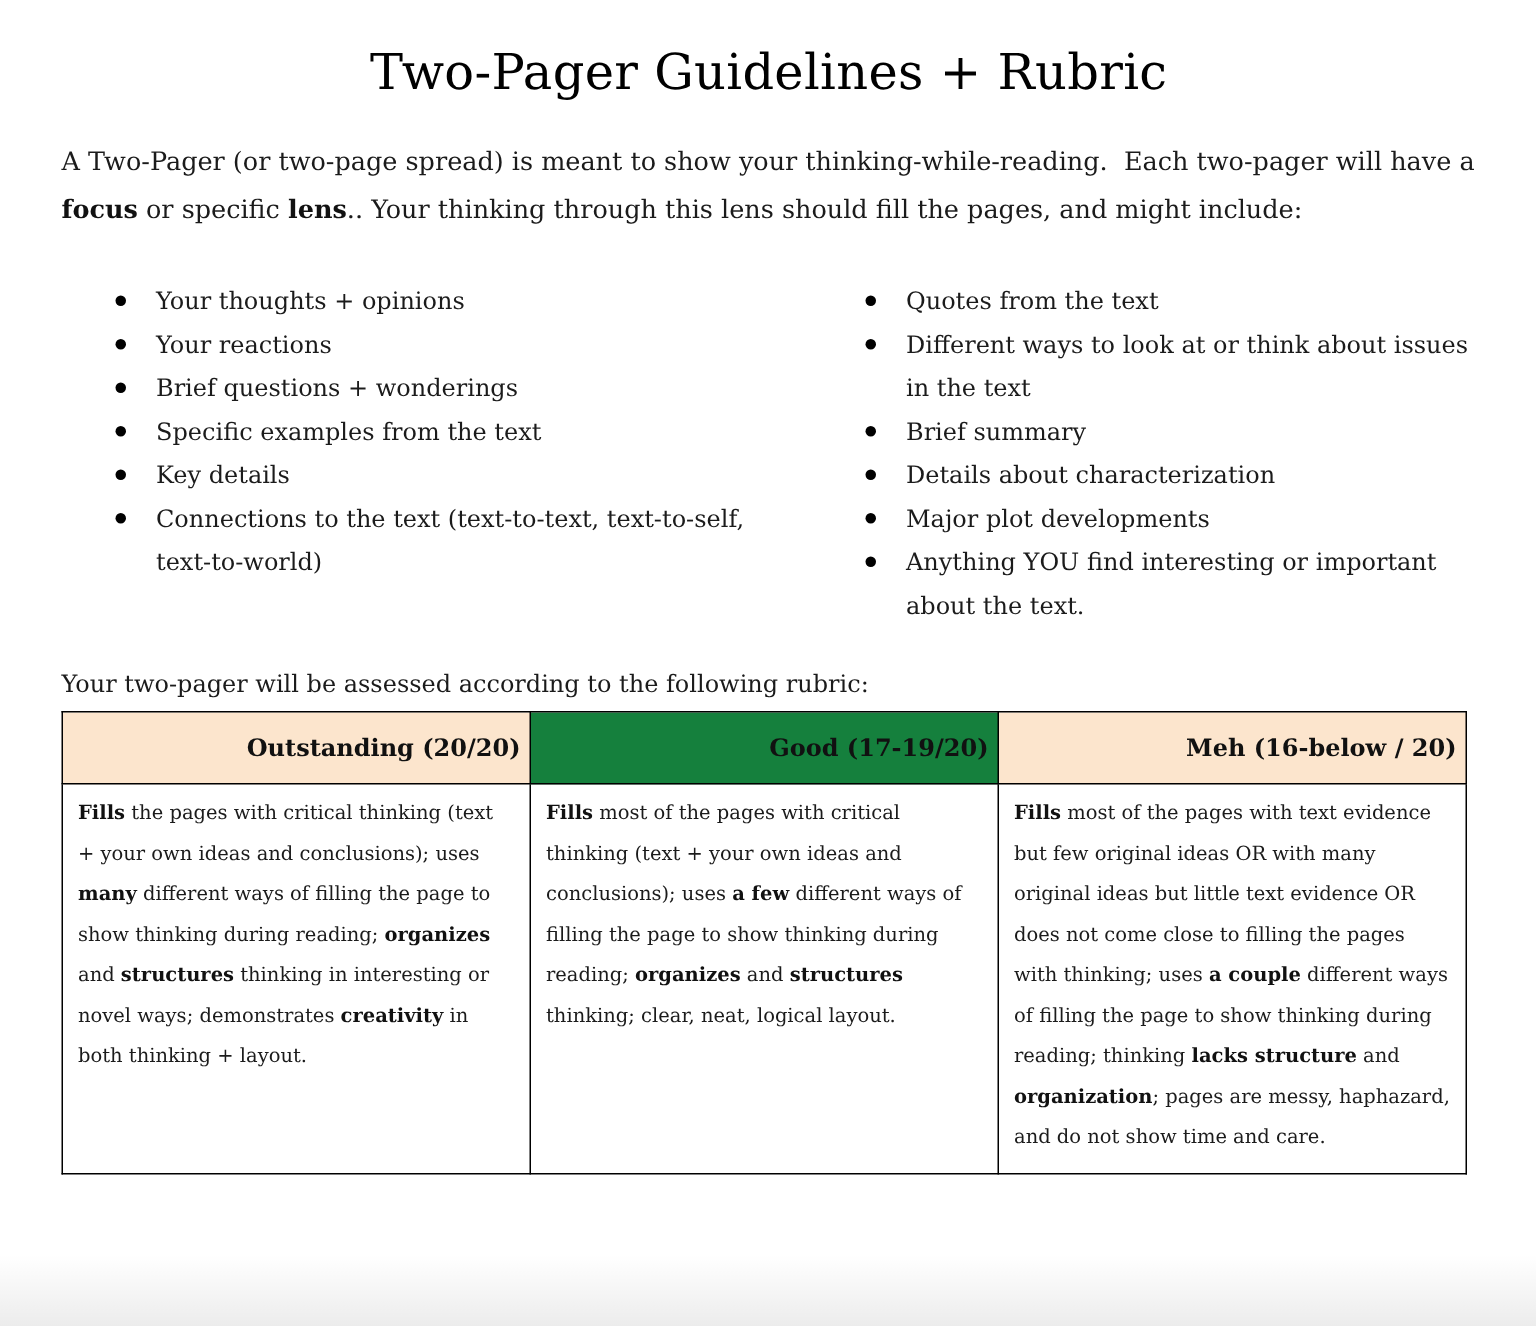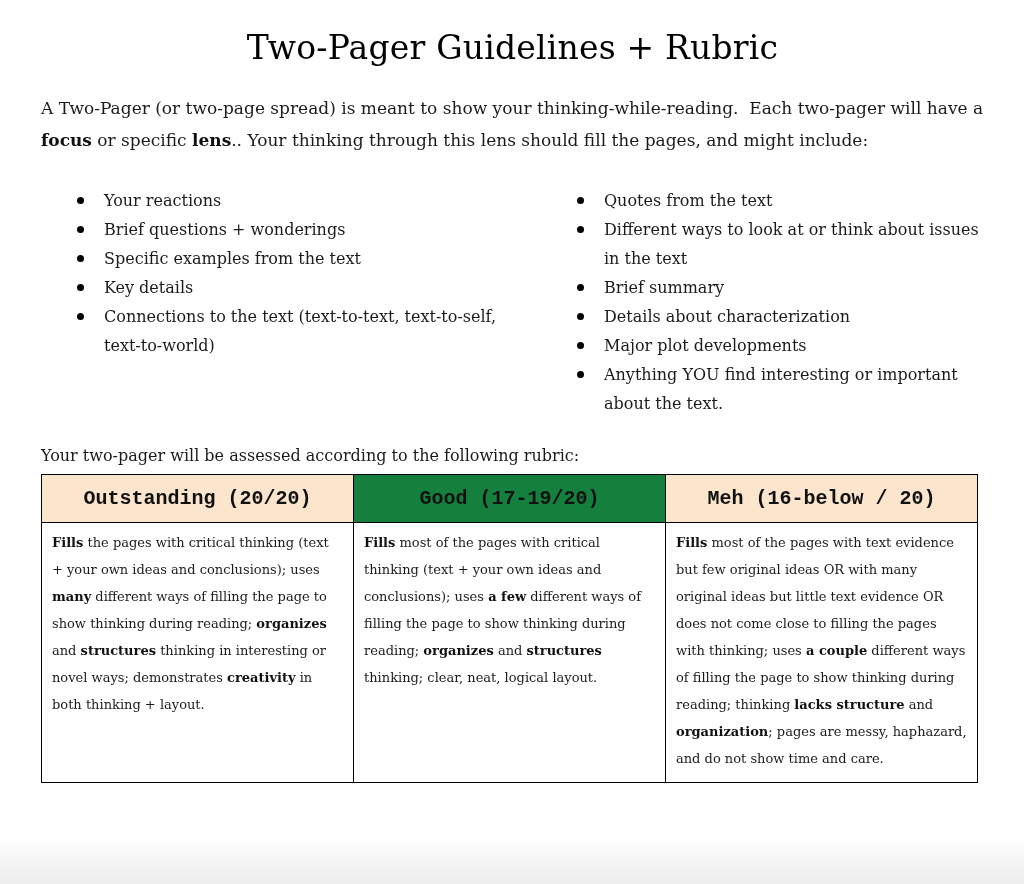--- a/index.html
+++ b/index.html
@@ -66,27 +66,26 @@
   table.rubric {
     border-collapse: collapse;
     width: 937px;
     table-layout: fixed;
   }
   table.rubric th, table.rubric td {
     border: 1.5px solid #000000;
   }
   table.rubric th {
     height: 47px;
-    font-size: 20px;
+    font-size: 16px;
     font-weight: bold;
-    text-align: center;
+    text-align: right;
     vertical-align: middle;
     padding: 0 6px;
     color: #111;
-    font-family: Liberation Mono, monospace;
   }
   table.rubric td {
     font-size: 13px;
     line-height: 27px;
     vertical-align: top;
     padding: 6px 10px 10px 10px;
     background: #ffffff;
   }
   .bottom-fade {
     position: absolute;
@@ -101,20 +100,21 @@
 
 <div class="doc">
 
   <h1 class="title">Two-Pager Guidelines + Rubric</h1>
 
   <p class="intro">A Two-Pager (or two-page spread) is meant to show your thinking-while-reading.&nbsp; Each two-pager will have a <b>focus</b> or specific <b>lens</b>.. Your thinking through this lens should fill the pages, and might include:</p>
 
   <div class="bullets">
     <div class="col-left">
       <ul class="blist">
+          <li>Your thoughts + opinions</li>
           <li>Your reactions</li>
           <li>Brief questions + wonderings</li>
           <li>Specific examples from the text</li>
           <li>Key details</li>
           <li>Connections to the text (text-to-text, text-to-self, text-to-world)</li>
         </ul>
     </div>
     <div class="col-right">
       <ul class="blist">
           <li>Quotes from the text</li>

